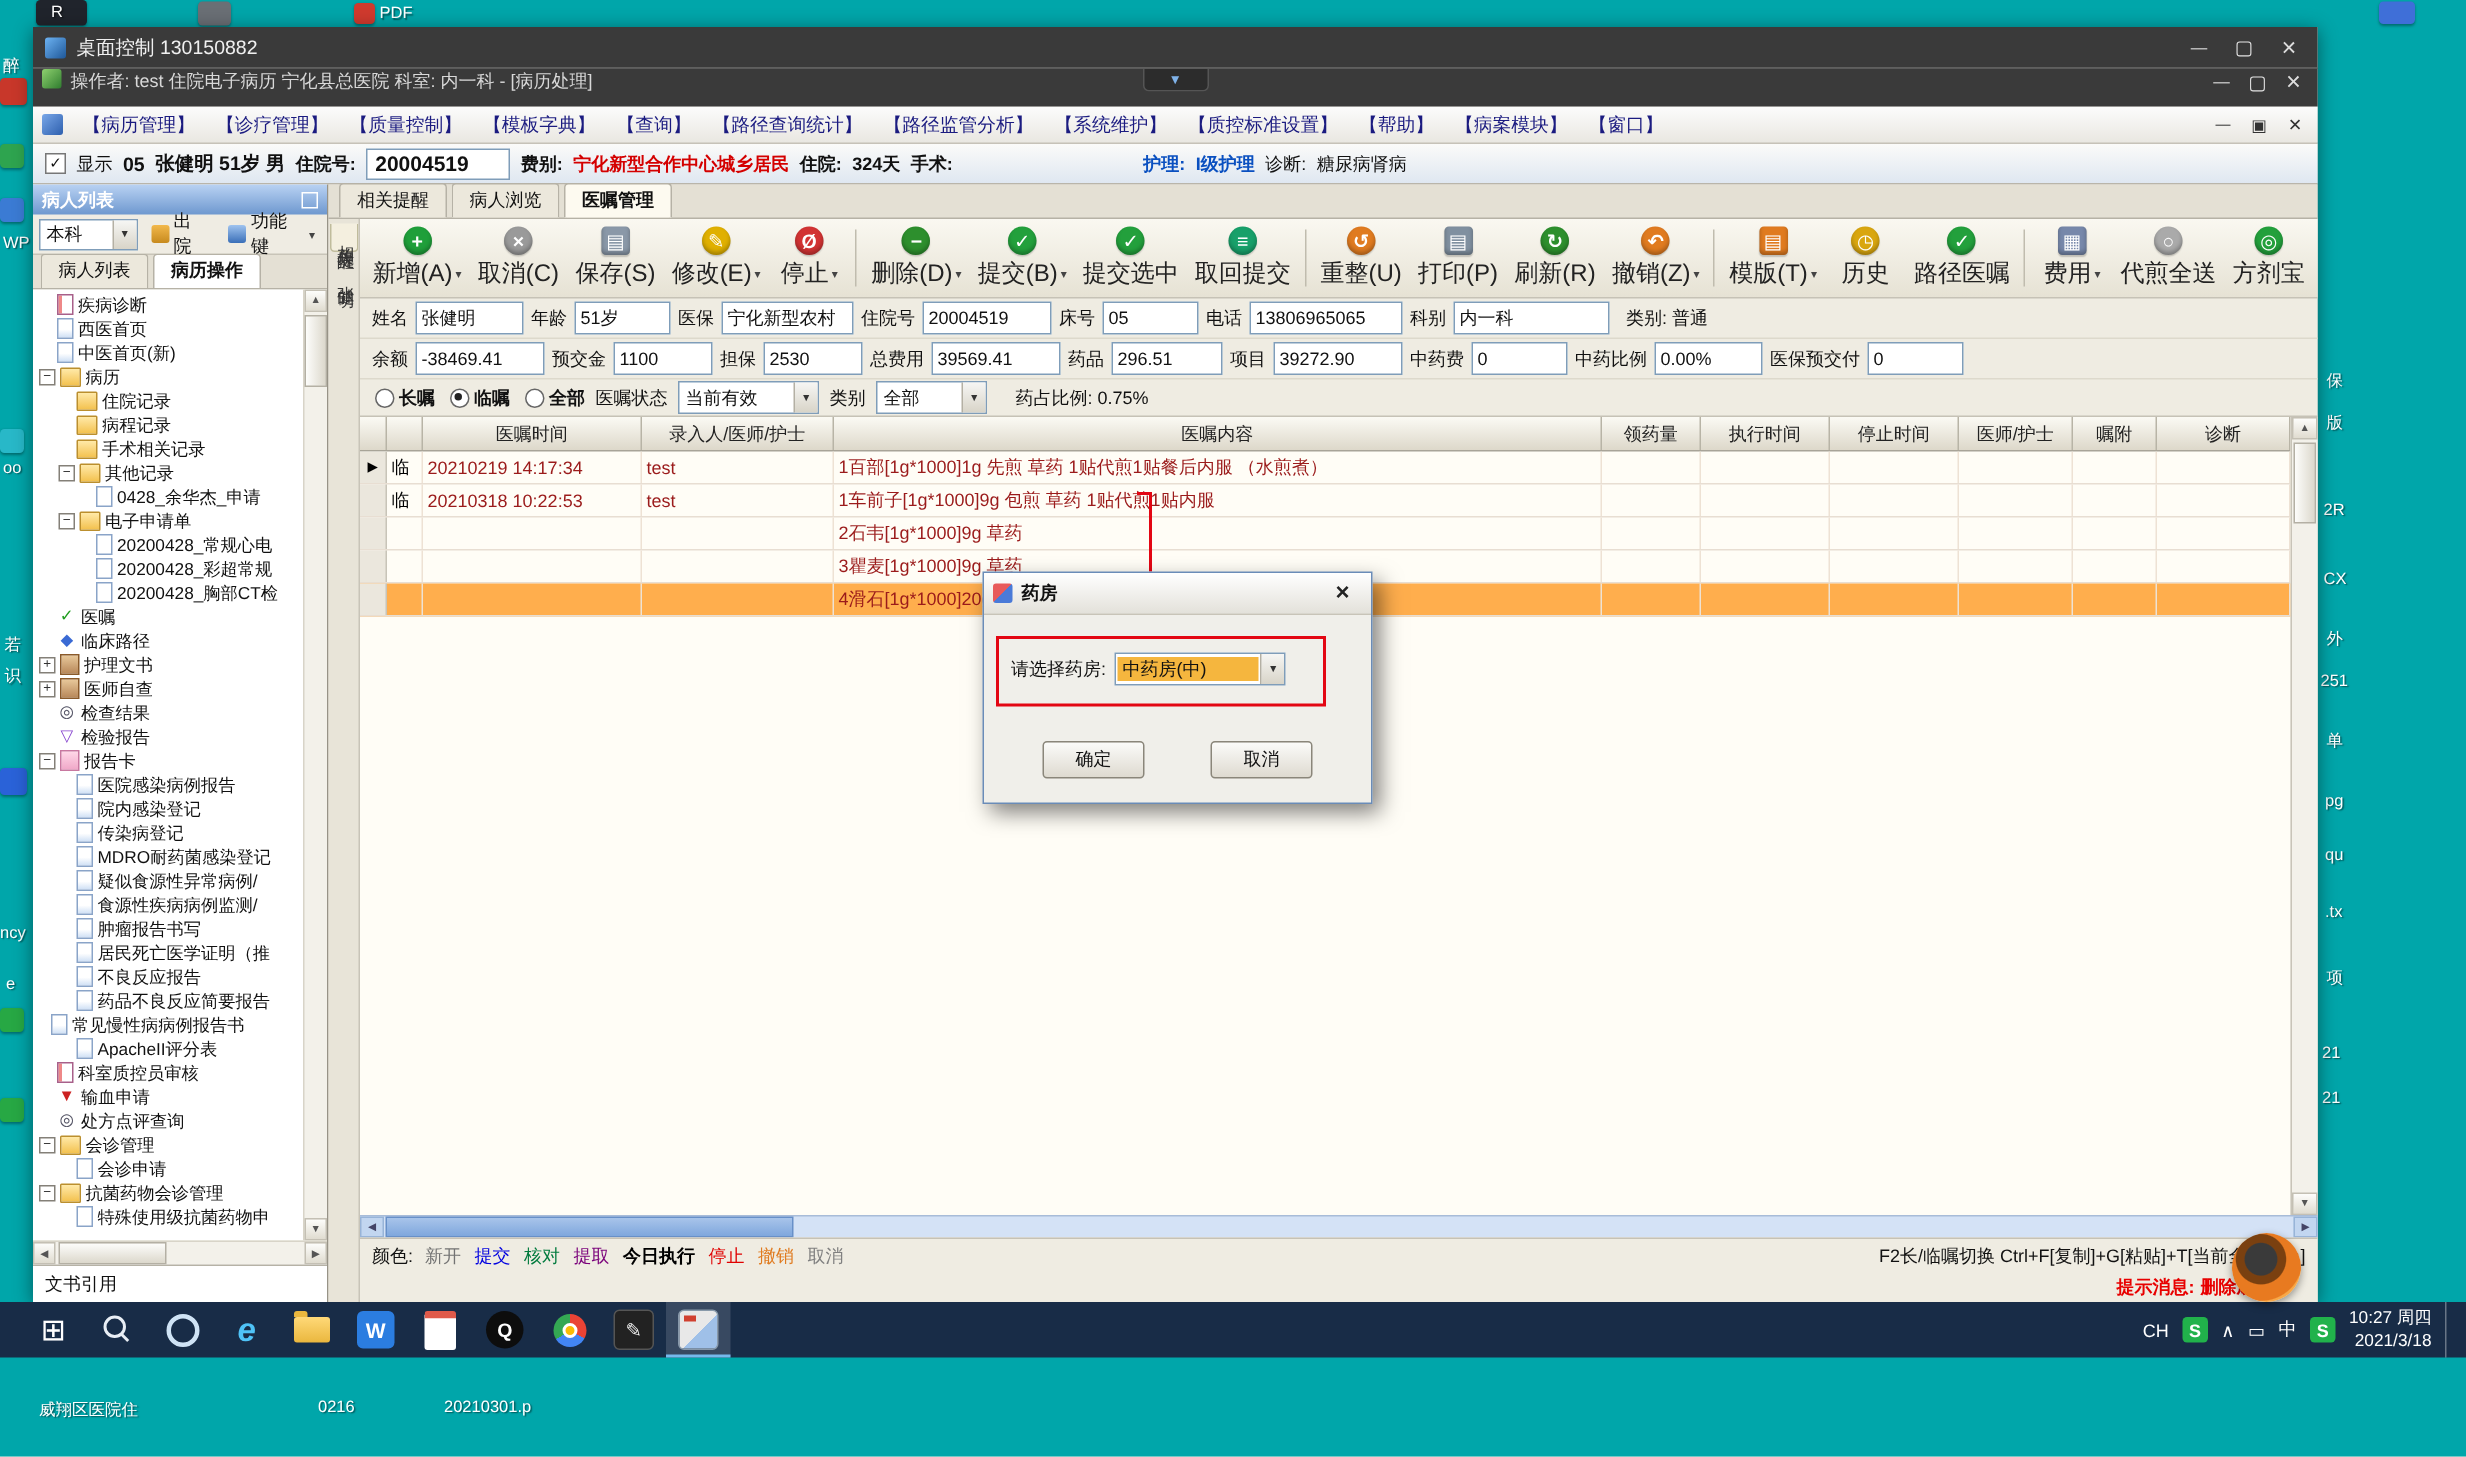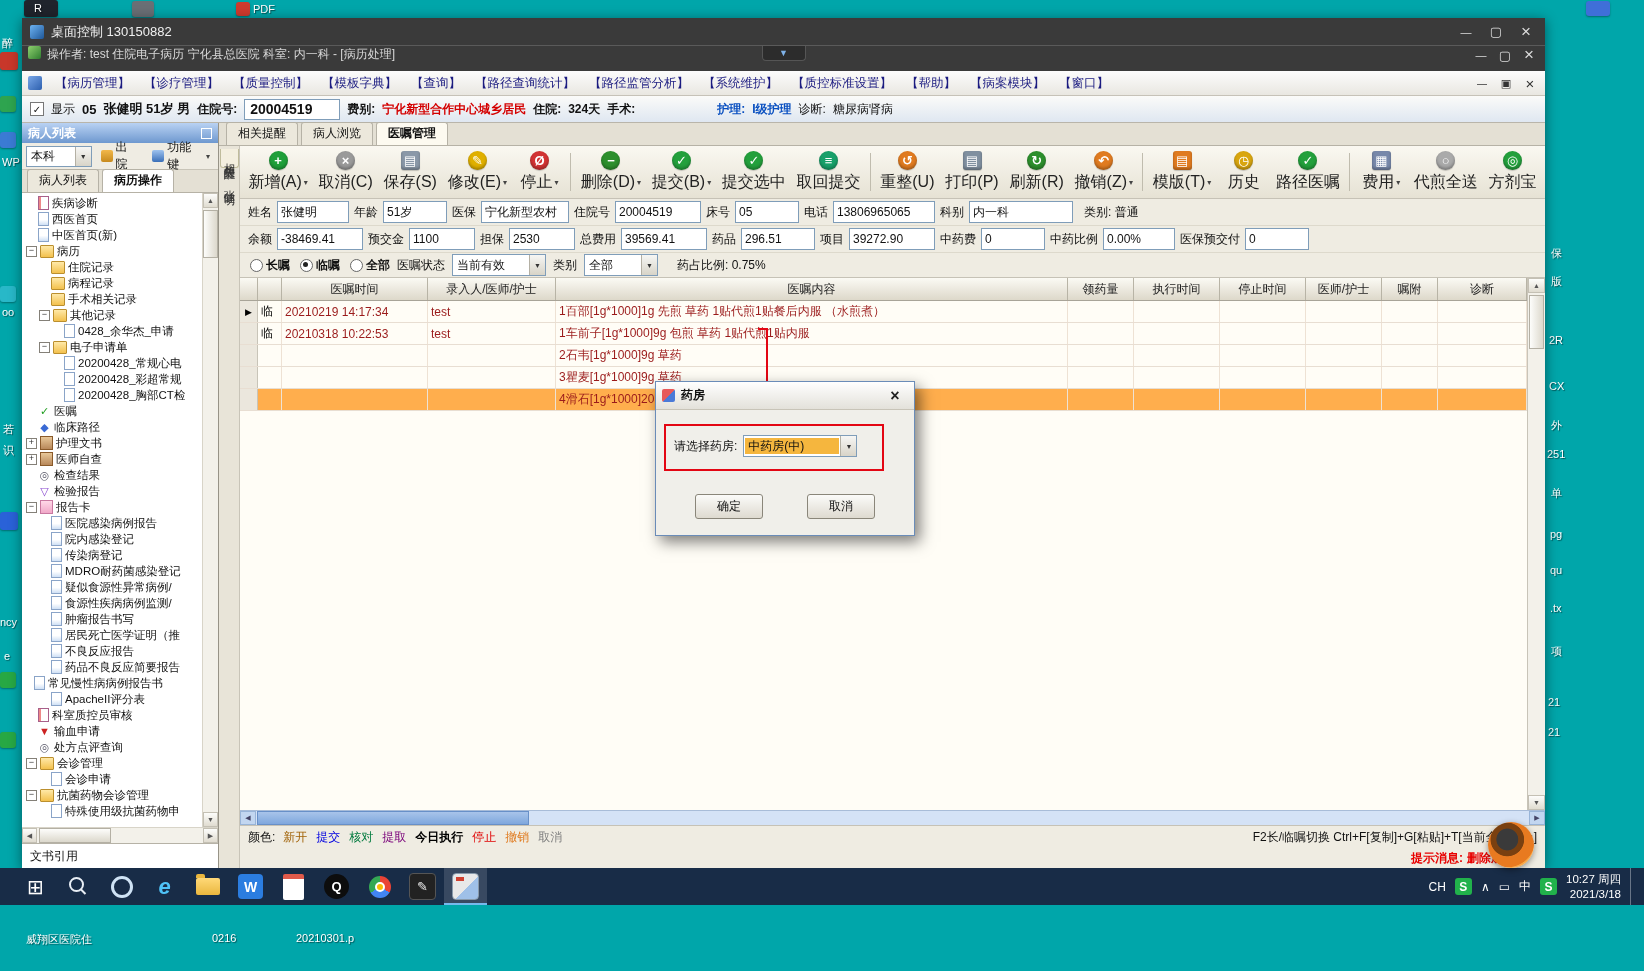--- a/index.html
+++ b/index.html
@@ -47,21 +47,21 @@
   .pcheck{width:12px;height:12px;background:#fff;border:1px solid #777;display:flex;align-items:center;justify-content:center;
           font-size:10px;color:#111;flex:none}
   .pcheck::after{content:"✓"}
   .pb-bed,.pb-name{font-weight:700;font-size:13px}
   .pb-label{font-weight:700}
   .adm-box{background:#fff;border:1px solid #7f9db9;height:19px;display:inline-flex;align-items:center;padding:0 5px;
            font-weight:700;font-size:14px;min-width:84px}
   .fee-value{color:#d40000;font-weight:700}
   .stay-value{font-weight:700}
   .nursing-label,.nursing-value{color:#0a50c0;font-weight:700}
-  .nursing-label{margin-left:75px}
+  .nursing-label{margin-left:120px}
   .diag-label,.diag-value{font-weight:400}
 
   .workspace{flex:1;display:flex;min-height:0}
 
   
   .sidebar{width:196px;flex:none;display:flex;flex-direction:column;border-right:1px solid #979387;background:#efece3;min-height:0}
   .sb-title{height:20px;background:linear-gradient(#b9d2f3,#6e98cf);display:flex;align-items:center;padding:0 6px;color:#fff;font-weight:700;flex:none}
   .sb-pin{margin-left:auto;width:9px;height:9px;border:1px solid #fff}
   .sb-controls{height:26px;display:flex;align-items:center;gap:5px;padding:0 4px;border-bottom:1px solid #c8c4b8;flex:none}
   .sb-combo{width:60px;height:19px;background:#fff;border:1px solid #7f9db9;display:flex;align-items:center;padding-left:4px}
@@ -825,21 +825,21 @@
 
             <div class="hscroll-blue">
               <span class="hb-arrow arrow-left"></span>
               <span class="hb-thumb"></span>
               <span class="hb-arrow arrow-right ml-auto"></span>
             </div>
 
             <div class="statusbar">
               <span>颜色:</span>
               <span id="legend">
-                  <span class="legend-item" style="color: #a16207;">新开</span>
+                  <span class="legend-item" style="color: #737373;">新开</span>
                   <span class="legend-item" style="color: rgb(0, 0, 224);">提交</span>
                   <span class="legend-item" style="color: rgb(0, 122, 61);">核对</span>
                   <span class="legend-item" style="color: rgb(122, 0, 122);">提取</span>
                   <span class="legend-item" style="color: rgb(0, 0, 0); font-weight: 700;">今日执行</span>
                   <span class="legend-item" style="color: rgb(224, 0, 0);">停止</span>
                   <span class="legend-item" style="color: rgb(224, 123, 32);">撤销</span>
                   <span class="legend-item" style="color: rgb(128, 128, 128);">取消</span>
                 </span>
               <span class="sb-shortcuts">F2长/临嘱切换 Ctrl+F[复制]+G[粘贴]+T[当前全部停止]</span>
             </div>

